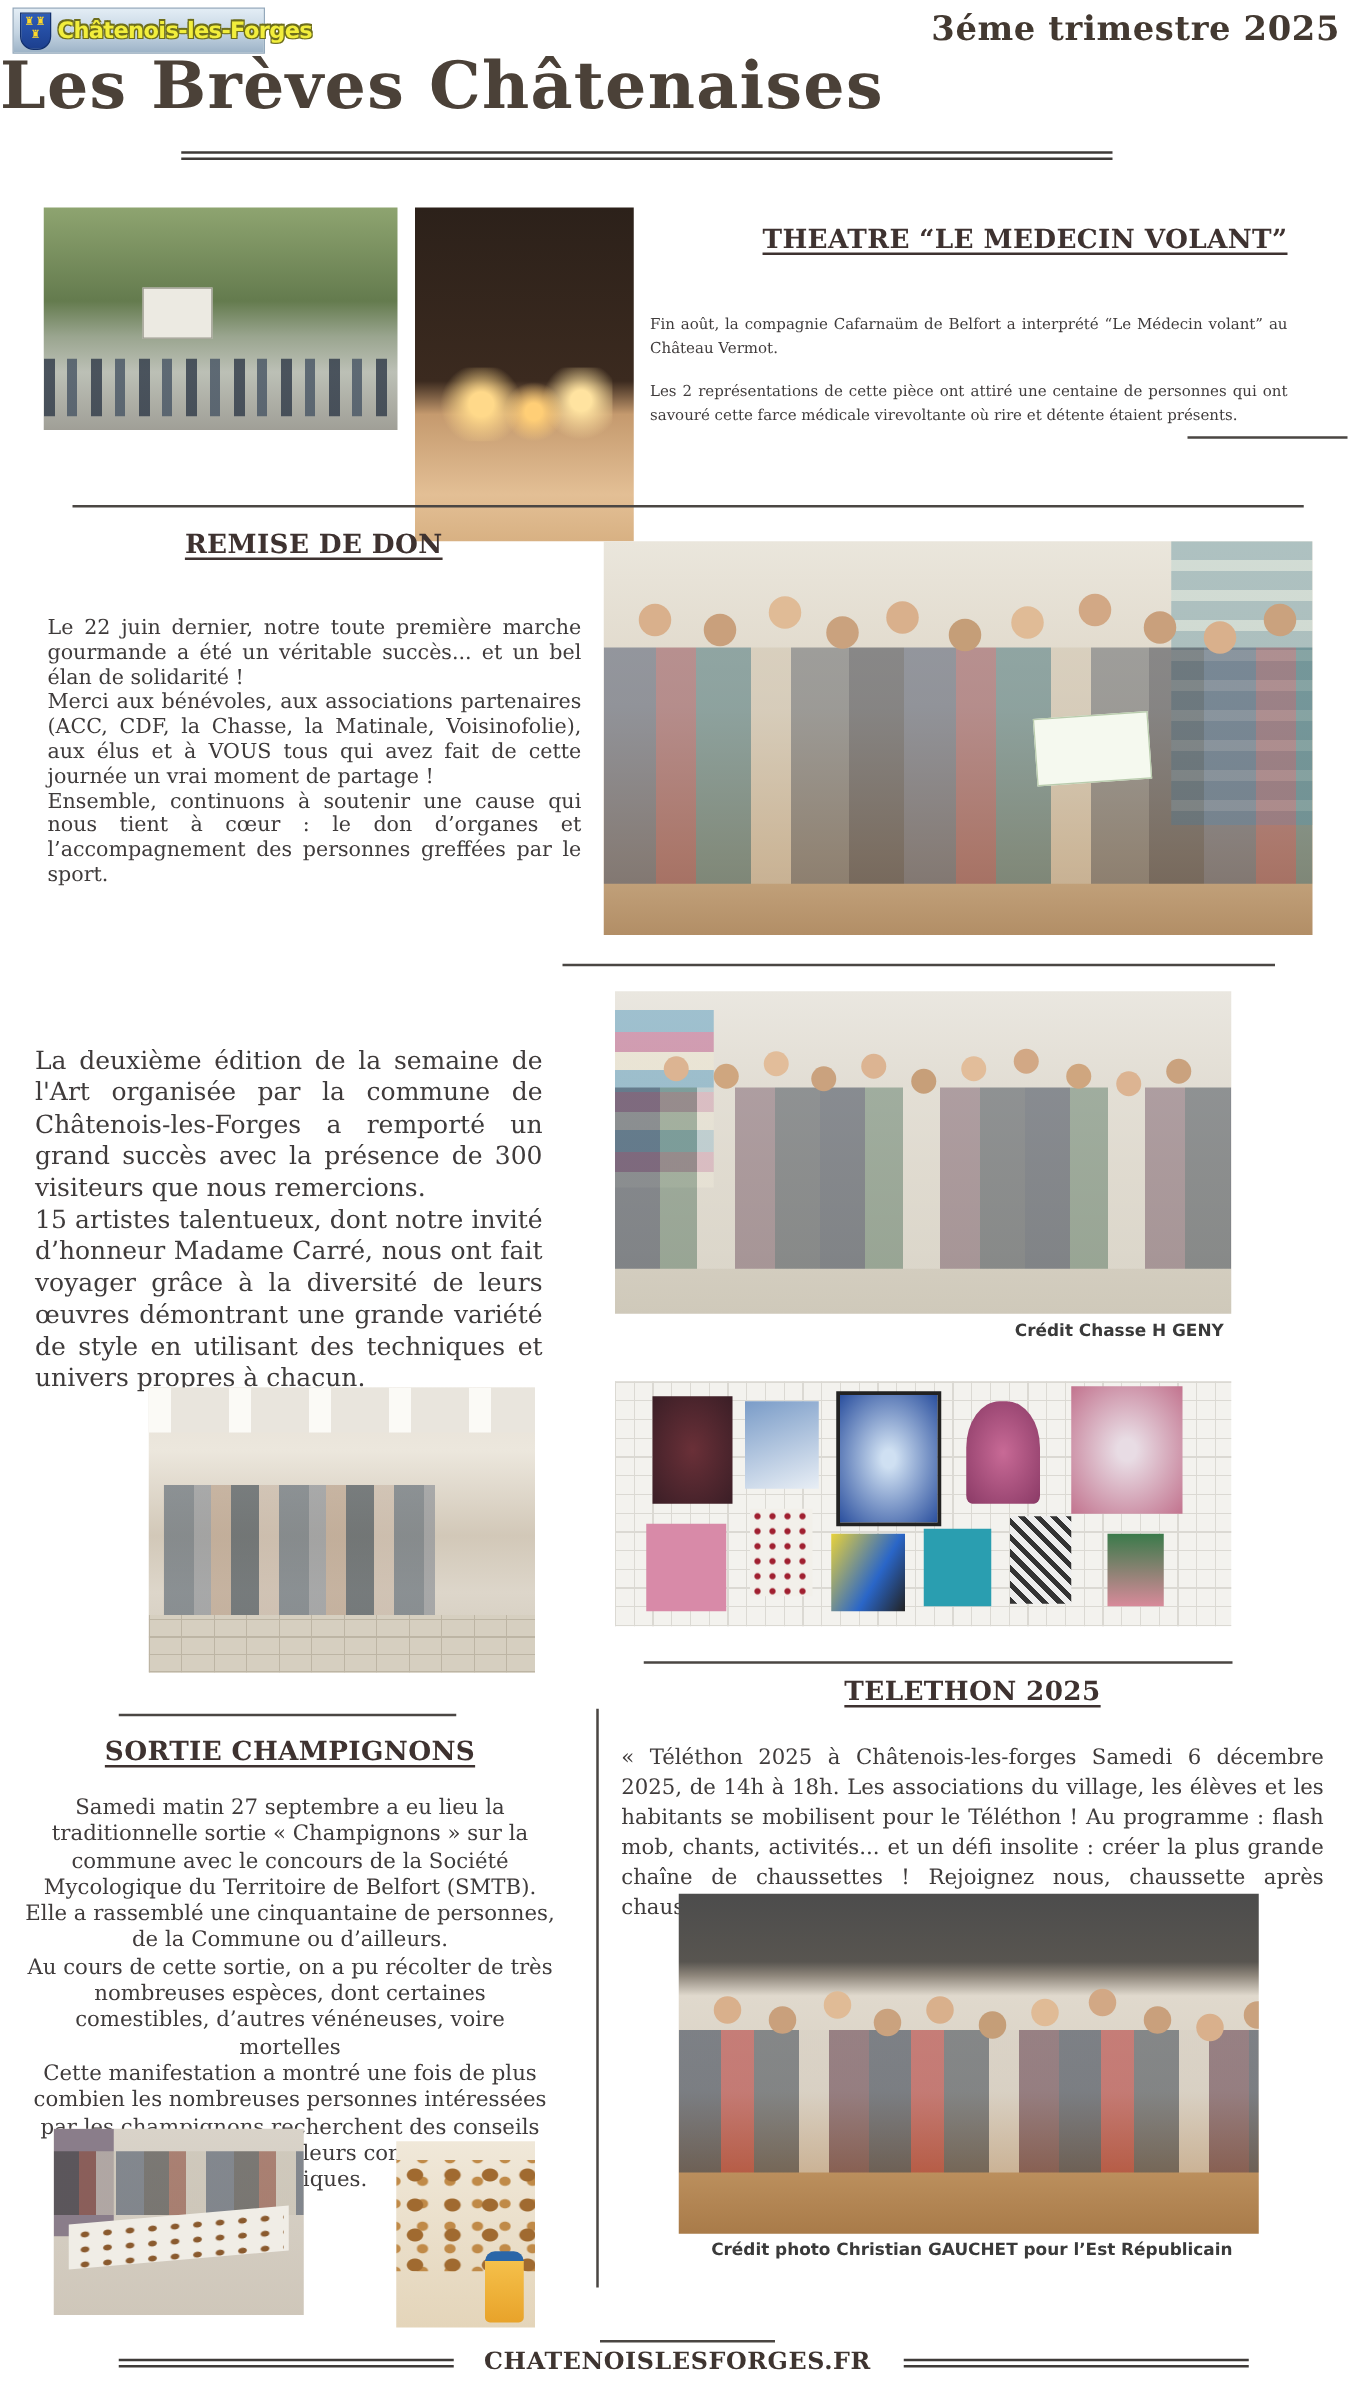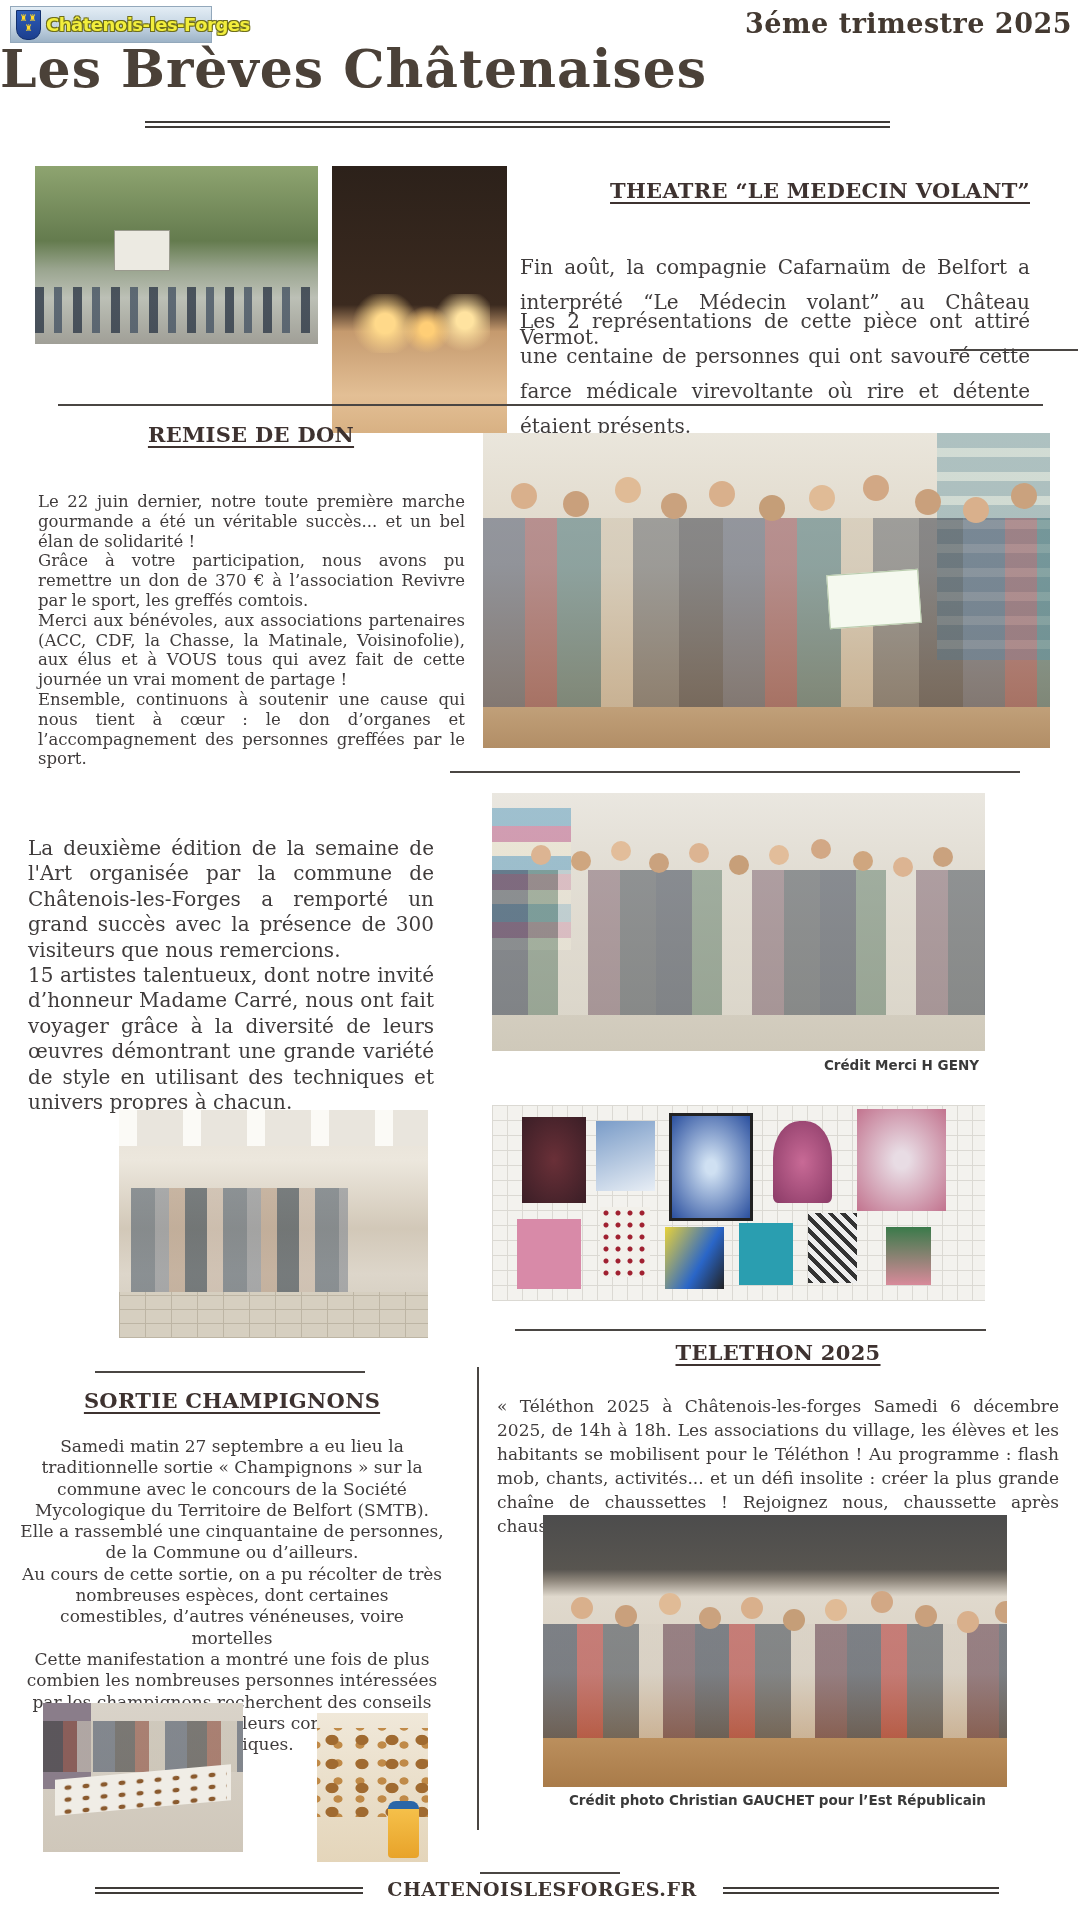--- a/index.html
+++ b/index.html
@@ -24,21 +24,21 @@
               color:#4b4138;letter-spacing:1px;}
   .dline{height:7px;border-top:2px solid #3f3b38;border-bottom:2px solid #3f3b38;box-sizing:border-box;}
   .rule{border-top:2px solid #4a4643;height:0;}
   .vrule{border-left:2px solid #4a4643;width:0;}
 
   
   .h-section{font-weight:bold;font-size:21px;color:#3e3230;text-align:center;letter-spacing:.3px;
              text-decoration:underline;text-underline-offset:4px;}
   .col p{margin:0;}
   .theatre-col{left:520px;width:510px;}
-  .theatre-p{font-size:20px;line-height:35px;text-align:justify;}
+  .theatre-p{font-size:12px;line-height:19px;text-align:justify;}
   .remise-col{left:38px;top:492px;width:427px;font-size:16.5px;line-height:19.8px;text-align:justify;}
   .semaine-col{left:28px;top:836px;width:406px;font-size:20px;line-height:25.4px;text-align:justify;}
   .sortie-col{left:20px;top:1436px;width:424px;font-size:17px;line-height:21.3px;text-align:center;}
   .telethon-col{left:497px;top:1394px;width:562px;font-size:17px;line-height:24px;text-align:justify;}
   .caption{font-family:"DejaVu Sans",sans-serif;font-weight:bold;font-size:13.5px;color:#3a3a3a;}
   .footer-text{left:342px;top:1878px;width:400px;text-align:center;font-weight:bold;font-size:19px;
                letter-spacing:.5px;color:#3e3430;}
 
   
   .photo{position:absolute;overflow:hidden;}
@@ -135,42 +135,41 @@
   </div>
   <div class="abs col theatre-col" style="top:304px;">
     <p class="theatre-p">Les 2 représentations de cette pièce ont attiré une centaine de personnes qui ont savouré cette farce médicale virevoltante où rire et détente étaient présents.</p>
   </div>
   <div class="abs rule" style="left:950px;top:349px;width:128px;"></div>
 
   <div class="abs rule" style="left:58px;top:404px;width:985px;"></div>
   <div class="abs h-section" style="left:38px;top:422px;width:426px;">REMISE DE DON</div>
   <div class="abs col remise-col">
     <p>Le 22 juin dernier, notre toute première marche gourmande a été un véritable succès... et un bel élan de solidarité !</p>
-    <p>Grâce à votre participation, nous avons pu remettre un don de 370 € à l’association Revivre par le sport, les greffés comtois.</p>
     <p> Merci aux bénévoles, aux associations partenaires (ACC, CDF, la Chasse, la Matinale, Voisinofolie), aux élus et à VOUS tous qui avez fait de cette journée un vrai moment de partage !</p>
     <p>Ensemble, continuons à soutenir une cause qui nous tient à cœur : le don d’organes et l’accompagnement des personnes greffées par le sport.</p>
   </div>
   <div class="photo ph-remise" style="left:483px;top:433px;width:567px;height:315px;">
     <span class="window"></span>
     <span class="bodies"></span>
     <span class="heads"></span>
     <span class="cheque"></span>
   </div>
   <div class="abs rule" style="left:450px;top:771px;width:570px;"></div>
 
   <div class="abs col semaine-col">
     <p>La deuxième édition de la semaine de l'Art organisée par la commune de Châtenois-les-Forges a remporté un grand succès avec la présence de 300 visiteurs que nous remercions.</p>
     <p>15 artistes talentueux, dont notre invité d’honneur Madame Carré, nous ont fait voyager grâce à la diversité de leurs œuvres démontrant une grande variété de style en utilisant des techniques et univers propres à chacun.</p>
   </div>
   <div class="photo ph-artgroup" style="left:492px;top:793px;width:493px;height:258px;">
     <span class="paintwall"></span>
     <span class="bodies"></span>
     <span class="heads"></span>
   </div>
-  <div class="abs caption" style="left:492px;top:1057px;width:487px;text-align:right;">Crédit Merci H GENY</div>
+  <div class="abs caption" style="left:492px;top:1057px;width:487px;text-align:right;">Crédit Chasse H GENY</div>
   <div class="photo ph-gallery" style="left:119px;top:1110px;width:309px;height:228px;">
     <span class="ceiling"></span>
     <span class="bodies"></span>
     <span class="floor"></span>
   </div>
   <div class="photo ph-artwall" style="left:492px;top:1105px;width:493px;height:196px;">
     <span style="left:6%;top:6%;width:13%;height:44%;background:radial-gradient(#6a3038,#3a1e26);"></span>
     <span style="left:21%;top:8%;width:12%;height:36%;background:linear-gradient(160deg,#7a9cc8,#e8eef5);"></span>
     <span style="left:36%;top:4%;width:17%;height:55%;border:3px solid #222;box-sizing:border-box;background:radial-gradient(#cfe0f2 10%,#2a4f9e);"></span>
     <span style="left:57%;top:8%;width:12%;height:42%;border-radius:45% 45% 8% 8%;background:radial-gradient(#c86a96,#8a3a66);"></span>

